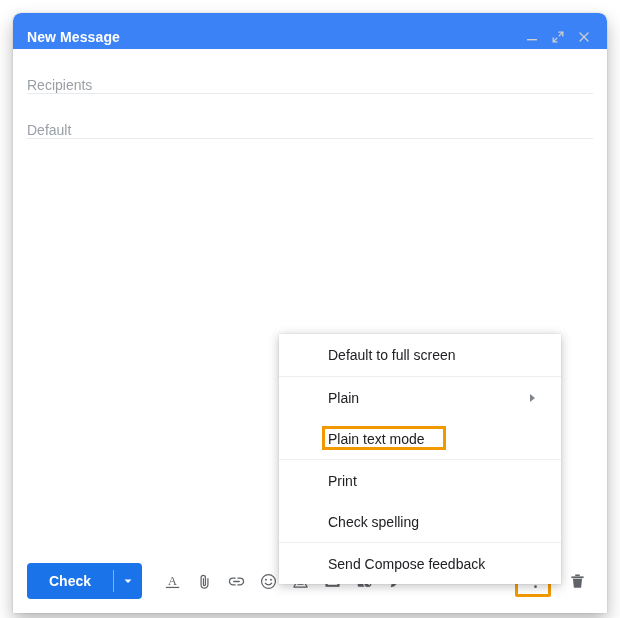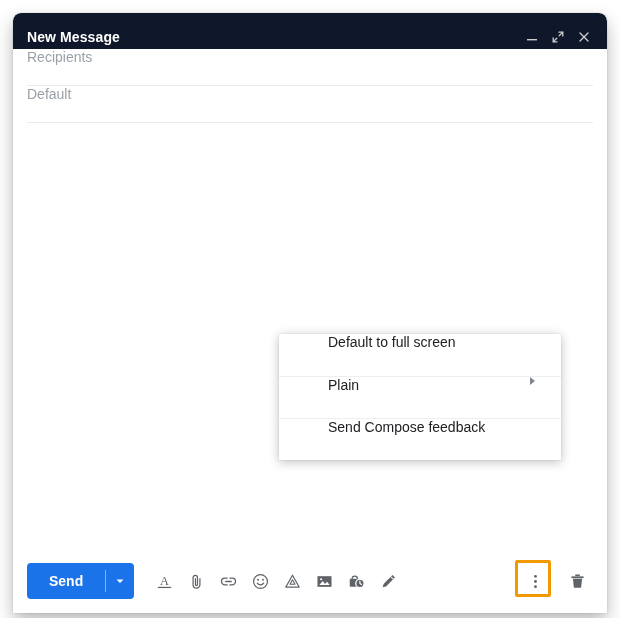--- a/index.html
+++ b/index.html
@@ -45,21 +45,21 @@
     height: 600px;
     background: #ffffff;
     border-radius: 8px 8px 0 0;
     box-shadow: 0 8px 18px rgba(0,0,0,0.28), 0 0 2px rgba(0,0,0,0.18);
     overflow: hidden;
   }
 
   
   #titlebar {
     height: 36px;
-    background: #0f172a;
+    background: #3b82f6;
     border-radius: 8px 8px 0 0;
     display: flex;
     align-items: center;
     padding: 12px 10px 0 14px;
     box-sizing: border-box;
   }
   #title-text {
     color: #ffffff;
     font-size: 14px;
     font-weight: bold;
@@ -69,24 +69,24 @@
   .tb-btn {
     width: 26px; height: 26px;
     display: flex; align-items: center; justify-content: center;
     color: #cfcfcf;
   }
   .tb-btn svg { display: block; }
 
   
   .field {
     height: 36px;
-    margin: 0 14px;
+    margin: 8px 14px;
     border-bottom: 1px solid #e8eaed;
     display: flex;
-    align-items: flex-start;
+    align-items: flex-end;
   }
   .field-label {
     color: #9aa0a6;
     font-size: 14px;
   }
   #body-area {
     height: 412px;
     margin: 0 14px;
     font-size: 13px;
     color: #202124;
@@ -166,21 +166,21 @@
     box-shadow: 0 2px 10px rgba(0,0,0,0.25), 0 0 1px rgba(0,0,0,0.2);
     font-size: 14px;
     color: #202124;
     padding: 0;
     z-index: 40;
   }
   .menu-section + .menu-section { border-top: 1px solid #eceff1; }
   .menu-item {
     height: 41px;
     display: flex;
-    align-items: flex-start;
+    align-items: center;
     padding: 0 16px 0 49px;
     box-sizing: border-box;
     position: relative;
     cursor: pointer;
     white-space: nowrap;
   }
   .menu-item.first { height: 42px; }
   .submenu-arrow {
     position: absolute;
     right: 26px;
@@ -248,21 +248,21 @@
 
   <div class="field">
     <span class="field-label">Default</span>
   </div>
 
   <div id="body-area"></div>
 
   <div id="toolbar">
 
     <div id="send-group">
-      <div id="send-button">Send</div>
+      <div id="send-button">Check</div>
       <div id="send-divider"></div>
       <div id="send-caret">
         <svg width="10" height="10" viewBox="0 0 10 10">
           <path d="M1.5 3.4 L5 7 L8.5 3.4 Z" fill="#ffffff"></path>
         </svg>
       </div>
     </div>
 
     <div class="tool-icon">
       <svg width="19" height="19" viewBox="0 0 20 20">
@@ -353,22 +353,34 @@
     <div class="menu-item first">
       <span>Default to full screen</span>
     </div>
   </div>
 
   <div class="menu-section">
     <div class="menu-item">
       <span>Plain</span>
       <span class="submenu-arrow"></span>
     </div>
-  </div>
-
+    <div class="menu-item" id="plain-text-item">
+      <span class="ptm-label">Plain text mode</span>
+      <span id="ptm-highlight"></span>
+    </div>
+  </div>
+
+  <div class="menu-section">
+    <div class="menu-item">
+      <span>Print</span>
+    </div>
+    <div class="menu-item">
+      <span>Check spelling</span>
+    </div>
+  </div>
 
   <div class="menu-section">
     <div class="menu-item">
       <span>Send Compose feedback</span>
     </div>
   </div>
 
 </div>
 
 </body></html>

